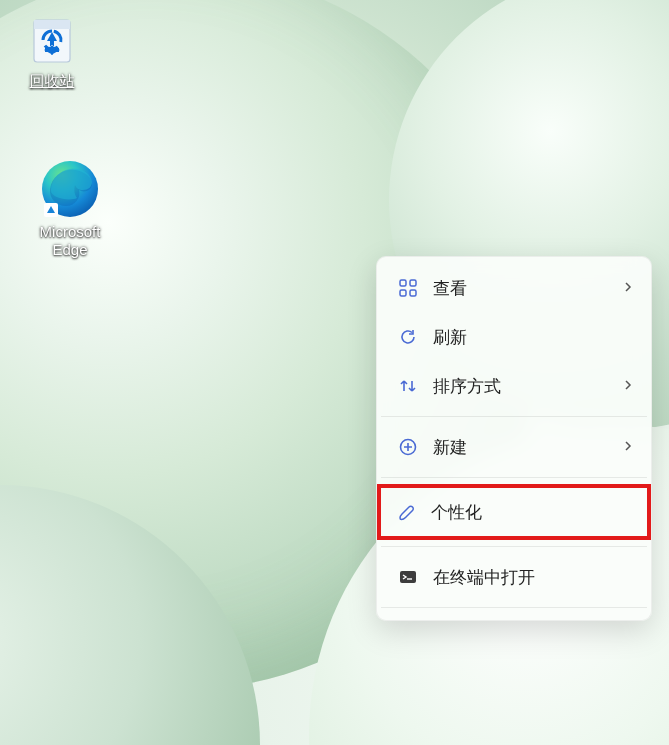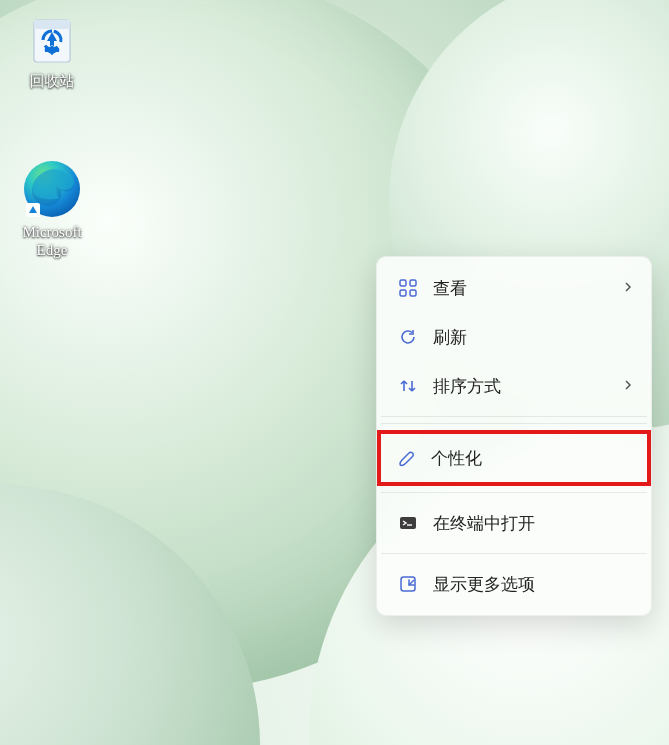--- a/index.html
+++ b/index.html
@@ -57,22 +57,22 @@
     width: 92px;
     text-align: center;
     color: #fff;
     cursor: pointer;
   }
   .desktop-icon .label {
     font-size: 15px;
     text-shadow: 0 0 3px rgba(0,0,0,0.8), 0 1px 2px rgba(0,0,0,0.7);
     line-height: 1.2;
   }
-  .icon-recycle { left: 6px; top: 8px; }
-  .icon-edge    { left: 6px; top: 155px; font-family: Liberation Serif, serif; }
+  .icon-recycle { left: 6px; top: 8px; text-decoration: underline; }
+  .icon-edge    { left: 24px; top: 155px; }
 
   
   .context-menu {
     position: absolute;
     left: 376px;
     top: 256px;
     width: 276px;
     background: rgba(250, 253, 250, 0.95);
     border: 1px solid rgba(0,0,0,0.06);
     border-radius: 10px;
@@ -203,20 +203,34 @@
     <span class="m-label">排序方式</span>
     <span class="m-chevron">
       <svg width="10" height="12" viewBox="0 0 10 12" fill="none" stroke="#555" stroke-width="1.5">
           <path d="M3 2 l4 4 -4 4"></path>
         </svg>
     </span>
   </div>
 
   <div class="menu-separator"></div>
 
+  <div class="menu-item">
+    <span class="m-icon">
+      <svg width="20" height="20" viewBox="0 0 20 20" fill="none" stroke="#4a6ad4" stroke-width="1.6">
+        <circle cx="10" cy="10" r="7.5"></circle>
+          <path d="M10 6 v8 M6 10 h8"></path>
+      </svg>
+    </span>
+    <span class="m-label">新建</span>
+    <span class="m-chevron">
+      <svg width="10" height="12" viewBox="0 0 10 12" fill="none" stroke="#555" stroke-width="1.5">
+          <path d="M3 2 l4 4 -4 4"></path>
+        </svg>
+    </span>
+  </div>
 
   <div class="menu-separator"></div>
 
 
   <div class="highlight-box">
     <div class="menu-item">
       <span class="m-icon">
         <svg width="20" height="20" viewBox="0 0 20 20" fill="none" stroke="#4a6ad4" stroke-width="1.5">
           <path d="M4 16 c0 -2 1 -3 2 -4 l7 -7 c1 -1 2.5 -1 3.5 0 c1 1 1 2.5 0 3.5 l-7 7 c-1 1 -2 2 -4 2 c-1 0 -1.5 -0.5 -1.5 -1.5 z"></path>
         </svg>
@@ -233,24 +247,14 @@
         <rect x="2" y="4" width="16" height="12" rx="2" fill="#3d3d3d"></rect>
         <path d="M5 8 l3 2 -3 2" stroke="#fff" stroke-width="1.4" fill="none"></path>
           <path d="M9 12 h5" stroke="#fff" stroke-width="1.4"></path>
       </svg>
     </span>
     <span class="m-label">在终端中打开</span>
   </div>
 
   <div class="menu-separator"></div>
 
-  <div class="menu-item">
-    <span class="m-icon">
-      <svg width="20" height="20" viewBox="0 0 20 20" fill="none" stroke="#4a6ad4" stroke-width="1.5">
-        <rect x="3" y="3" width="14" height="14" rx="2.5"></rect>
-        <path d="M11 6 v5 h5" stroke-linecap="round"></path>
-        <path d="M11 11 l5 -5"></path>
-      </svg>
-    </span>
-    <span class="m-label">显示更多选项</span>
-  </div>
 
 </div>
 
 </body></html>

